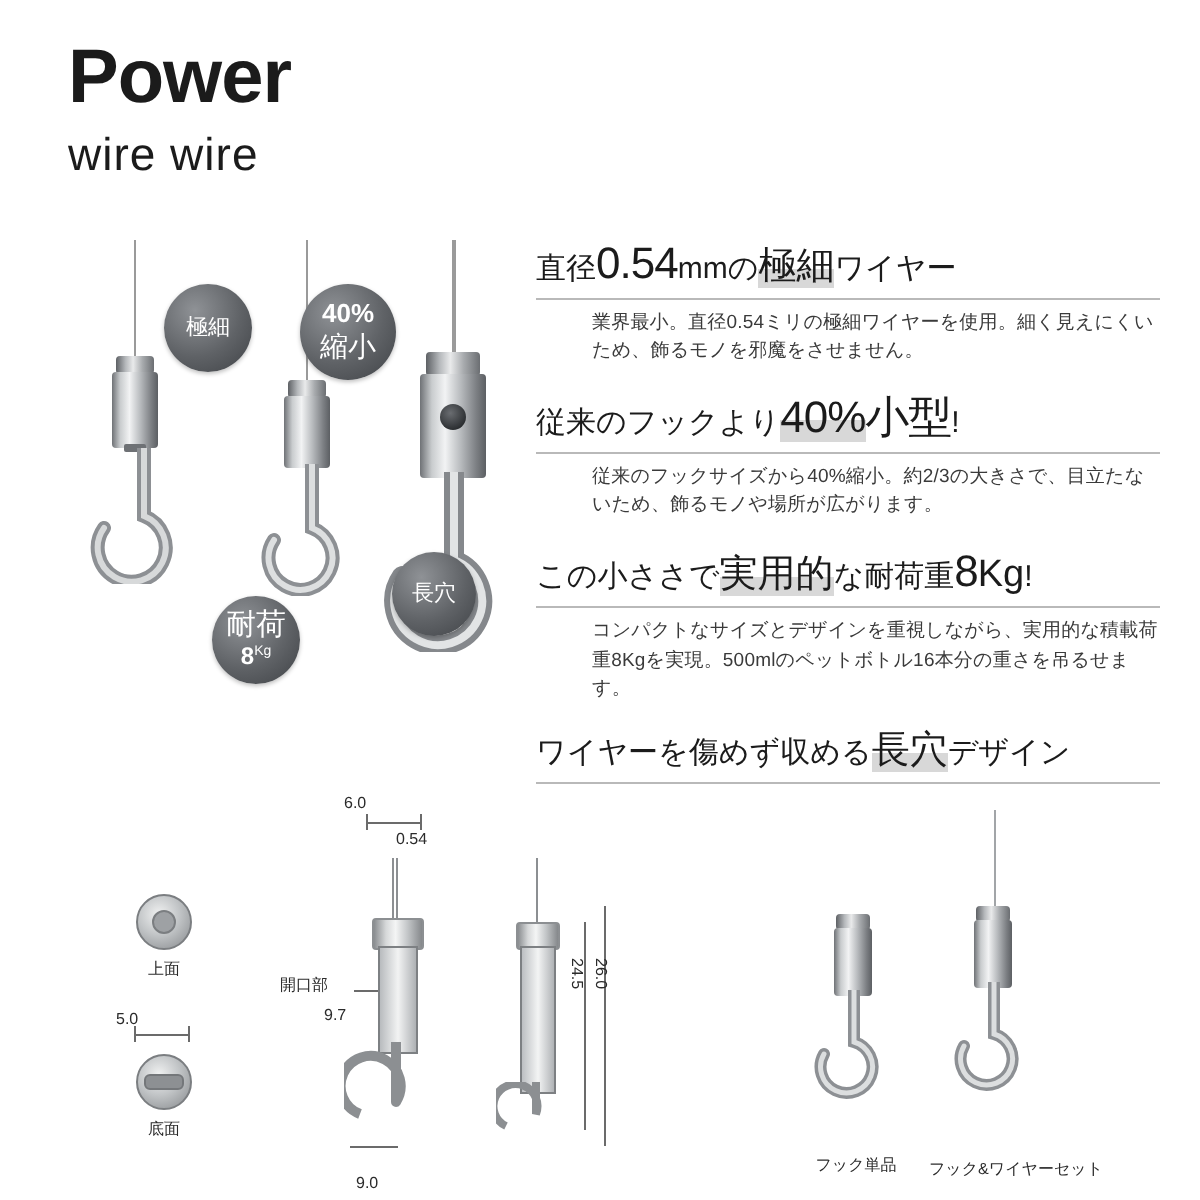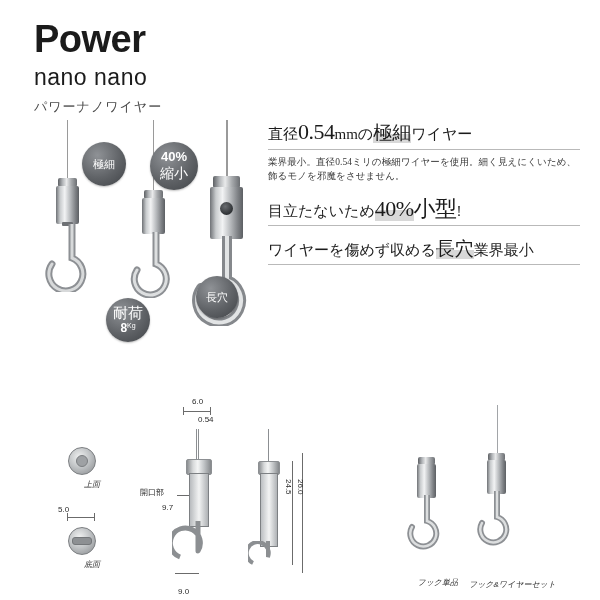--- a/index.html
+++ b/index.html
@@ -50,21 +50,21 @@
     letter-spacing: 1px;
   }
 
   
   .copy-col {
     position: absolute;
     left: 268px;
     top: 118px;
     width: 312px;
   }
-  .copy-group { margin-bottom: 11px; font-family: Liberation Serif, serif; }
+  .copy-group { margin-bottom: 11px; }
   .headline {
     font-size: 15px;
     color: #1b1b1b;
     line-height: 1.25;
     white-space: nowrap;
     border-bottom: 1px solid #b9b9b9;
     padding-bottom: 3px;
     margin-bottom: 5px;
   }
   .headline .big {
@@ -75,20 +75,21 @@
     font-size: 19px;
   }
   .headline .hl {
     background: linear-gradient(to bottom, rgba(255,255,255,0) 55%, #d8d8d8 55%, #d8d8d8 100%);
   }
   .body-text {
     font-size: 9.5px;
     line-height: 1.55;
     color: #3a3a3a;
     letter-spacing: 0.1px;
+    margin-left: 28px;
   }
 
   
   .photo-area {
     position: absolute;
     left: 20px;
     top: 120px;
     width: 248px;
     height: 260px;
   }
@@ -146,22 +147,21 @@
   }
   .dim-line {
     position: absolute;
     background: #6b6b6b;
   }
   .label-sm {
     position: absolute;
     font-size: 8px;
     color: #2b2b2b;
     white-space: nowrap;
-    text-align: right;
-    font-style: italic;
+    text-align: center;
   }
   .tech-wire {
     position: absolute;
     background: #8c8f92;
     width: 1px;
   }
   .tech-body {
     position: absolute;
     background: linear-gradient(to right, #8a8d90 0%, #d6d8d9 25%, #f4f5f5 45%, #c3c6c8 70%, #85888b 100%);
     border: 1px solid #8c8f92;
@@ -177,22 +177,21 @@
     border: 1px solid #7b7e81;
   }
 </style>
 </head>
 <body>
 
 <div class="page">
 
   <div class="title-block">
     <div class="title-main">Power</div>
-    <div class="title-sub">nano nano</div>
-    <div class="title-jp">パワーナノワイヤー</div>
+    <div class="title-sub">wire wire</div>
   </div>
 
   <div class="photo-area">
 
     <div>
       <div class="wire-line" style="left:47px; top:0px; height:60px;"></div>
       <div class="metal-cap" style="left:38px; top:58px; width:19px; height:9px;"></div>
       <div class="metal-body" style="left:36px; top:66px; width:23px; height:38px;"></div>
       <div style="position:absolute; left:42px; top:102px; width:11px; height:4px; background:#6e7175; border-radius:1px;"></div>
       <svg style="position:absolute; left:22px; top:104px;" width="56" height="68" viewBox="0 0 56 68">
@@ -249,28 +248,35 @@
 
     <div class="copy-group">
       <div class="headline">
         <span>直径</span><span class="big">0.54</span><span>mm</span><span>の</span><span class="mid hl">極細</span><span>ワイヤー</span>
       </div>
       <div class="body-text">業界最小。直径0.54ミリの極細ワイヤーを使用。細く見えにくいため、飾るモノを邪魔をさせません。</div>
     </div>
 
     <div class="copy-group">
       <div class="headline">
-        <span>目立たないため</span><span class="big hl">40%</span><span class="big">小型</span><span>!</span>
+        <span>従来のフックより</span><span class="big hl">40%</span><span class="big">小型</span><span>!</span>
       </div>
-    </div>
-
+      <div class="body-text">従来のフックサイズから40%縮小。約2/3の大きさで、目立たないため、飾るモノや場所が広がります。</div>
+    </div>
 
     <div class="copy-group">
       <div class="headline">
-        <span>ワイヤーを傷めず収める</span><span class="mid hl">長穴</span><span>業界最小</span>
+        <span>この小ささで</span><span class="mid hl">実用的</span><span>な耐荷重</span><span class="big">8</span><span class="mid">Kg</span><span>!</span>
+      </div>
+      <div class="body-text">コンパクトなサイズとデザインを重視しながら、実用的な積載荷重8Kgを実現。500mlのペットボトル16本分の重さを吊るせます。</div>
+    </div>
+
+    <div class="copy-group">
+      <div class="headline">
+        <span>ワイヤーを傷めず収める</span><span class="mid hl">長穴</span><span>デザイン</span>
       </div>
     </div>
 
   </div>
 
   <div class="diagram-area">
 
     <div>
       <div class="round-top" style="left:48px; top:52px; width:26px; height:26px;"></div>
       <div style="position:absolute; left:56px; top:60px; width:10px; height:10px; border-radius:50%; background:#9ea1a4; border:1px solid #7b7e81;"></div>
@@ -283,21 +289,21 @@
     <div class="dim-line" style="left:74px; top:118px; width:1px; height:8px;"></div>
 
     <div>
       <div class="round-top" style="left:48px; top:132px; width:26px; height:26px;"></div>
       <div style="position:absolute; left:52px; top:142px; width:18px; height:6px; border-radius:3px; background:#8d9093; border:1px solid #74777a;"></div>
       <div class="label-sm" style="left:44px; top:164px; width:36px;">底面</div>
     </div>
 
     <div>
 
-      <div class="dim-text" style="left:172px; top:2px;">6.0</div>
+      <div class="dim-text" style="left:152px; top:2px;">6.0</div>
       <div class="dim-line" style="left:163px; top:16px; width:28px; height:1px;"></div>
       <div class="dim-line" style="left:163px; top:12px; width:1px; height:8px;"></div>
       <div class="dim-line" style="left:190px; top:12px; width:1px; height:8px;"></div>
 
       <div class="dim-text" style="left:178px; top:20px;">0.54</div>
 
       <div class="tech-wire" style="left:176px; top:34px; height:32px;"></div>
       <div class="tech-wire" style="left:178px; top:34px; height:32px;"></div>
 
       <div class="tech-body" style="left:166px; top:64px; width:24px; height:14px; border-radius:2px;"></div>

